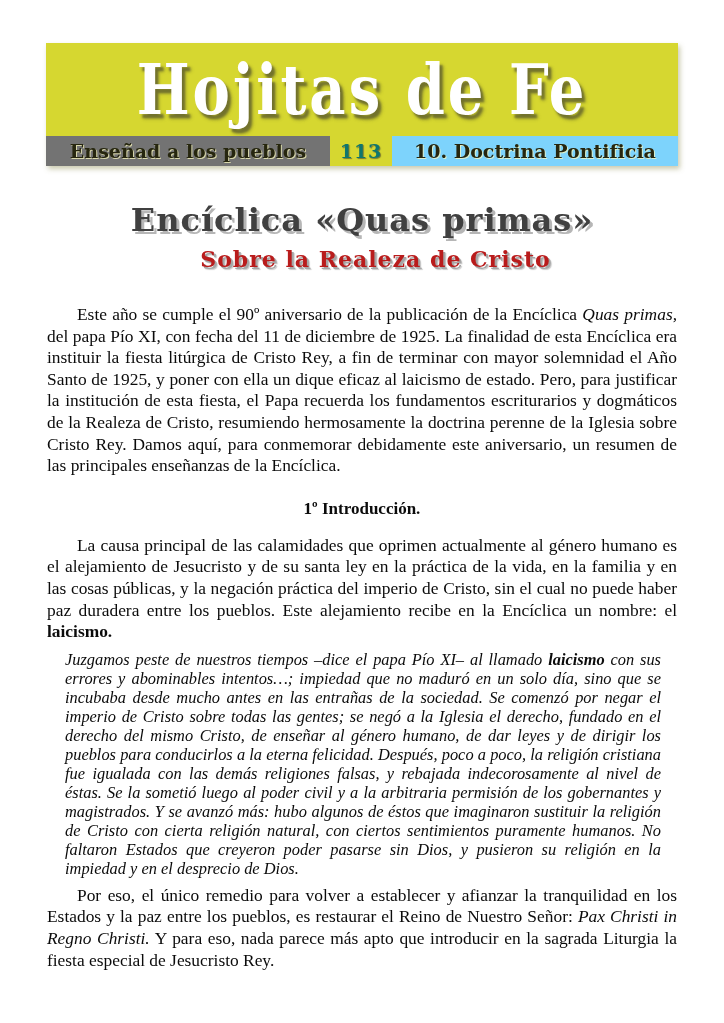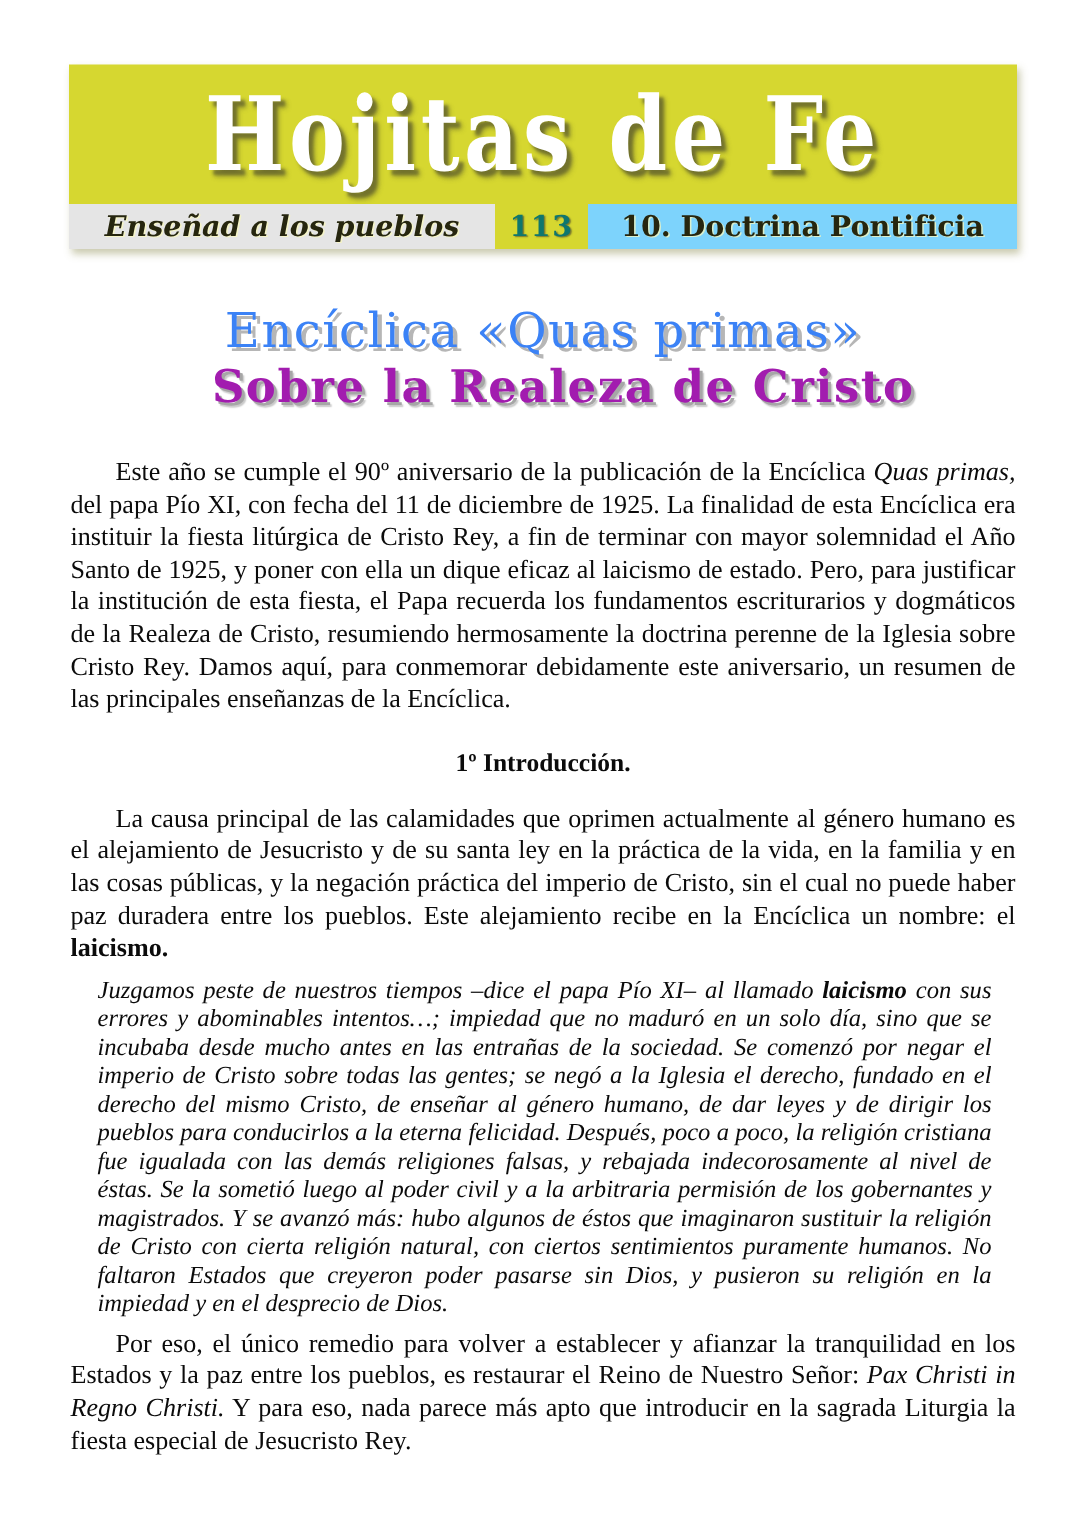--- a/index.html
+++ b/index.html
@@ -22,33 +22,33 @@
     font-size:56px; letter-spacing:3px; white-space:nowrap;
     transform:scaleY(1.22); transform-origin:center;
     text-shadow:3px 3px 2px rgba(105,105,45,0.85), 4px 4px 3px rgba(105,105,45,0.45);
   }
   .banner-strip { display:flex; height:30px; font-family:"DejaVu Serif", serif; }
   .strip-seg {
     display:flex; align-items:center; justify-content:center;
     font-weight:bold; font-size:19px; color:#26260f; white-space:nowrap;
     text-shadow:1px 1px 0 rgba(250,248,190,0.75);
   }
-  .strip-left  { flex:0 0 284px; background:#e5e5e5;font-style:italic; }
+  .strip-left  { flex:0 0 284px; background:#737373; }
   .strip-num   { flex:0 0 62px;  background:transparent; color:#0f766e;
                  text-shadow:1px 1px 1px rgba(105,105,45,0.9); letter-spacing:1px; }
   .strip-right { flex:1; background:#7dd3fc; }
 
   
   .doc-title { margin-top:34px; text-align:center; font-family:"DejaVu Serif", serif; }
   .doc-title-line1 {
-    font-size:32px; line-height:40px; font-weight:normal; color:#3b82f6;
+    font-size:32px; line-height:40px; font-weight:bold; color:#404040;
     letter-spacing:1px; text-shadow:3px 3px 0 #b6b6b6;
   }
   .doc-title-line2 {
-    font-size:30px; line-height:38px; font-weight:bold; color:#a21caf;
+    font-size:22px; line-height:38px; font-weight:bold; color:#b91c1c;
     letter-spacing:1px; text-shadow:2px 2px 0 #a6a6a6, 3px 3px 1px #c9c9c9;padding-left:27px;
   }
 
   
   .article { margin:0 47px; }
   .body-p {
     margin:0; font-size:17.4px; line-height:21.6px; text-align:justify;
     text-indent:30px; hyphens:auto; -webkit-hyphens:auto;
   }
   .p1 { margin-top:26px; }

